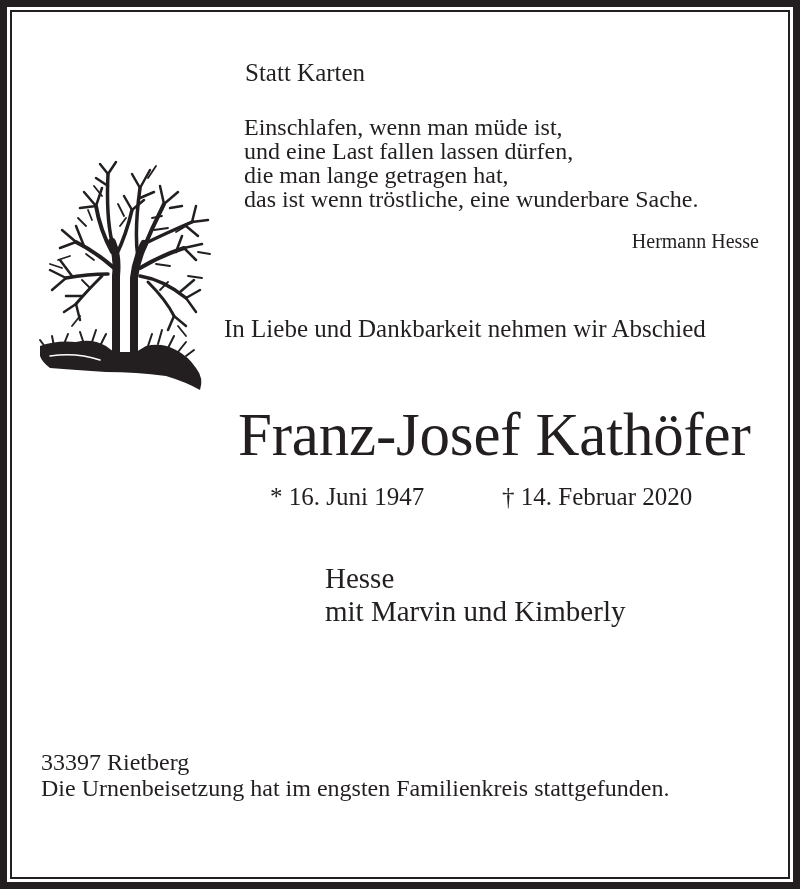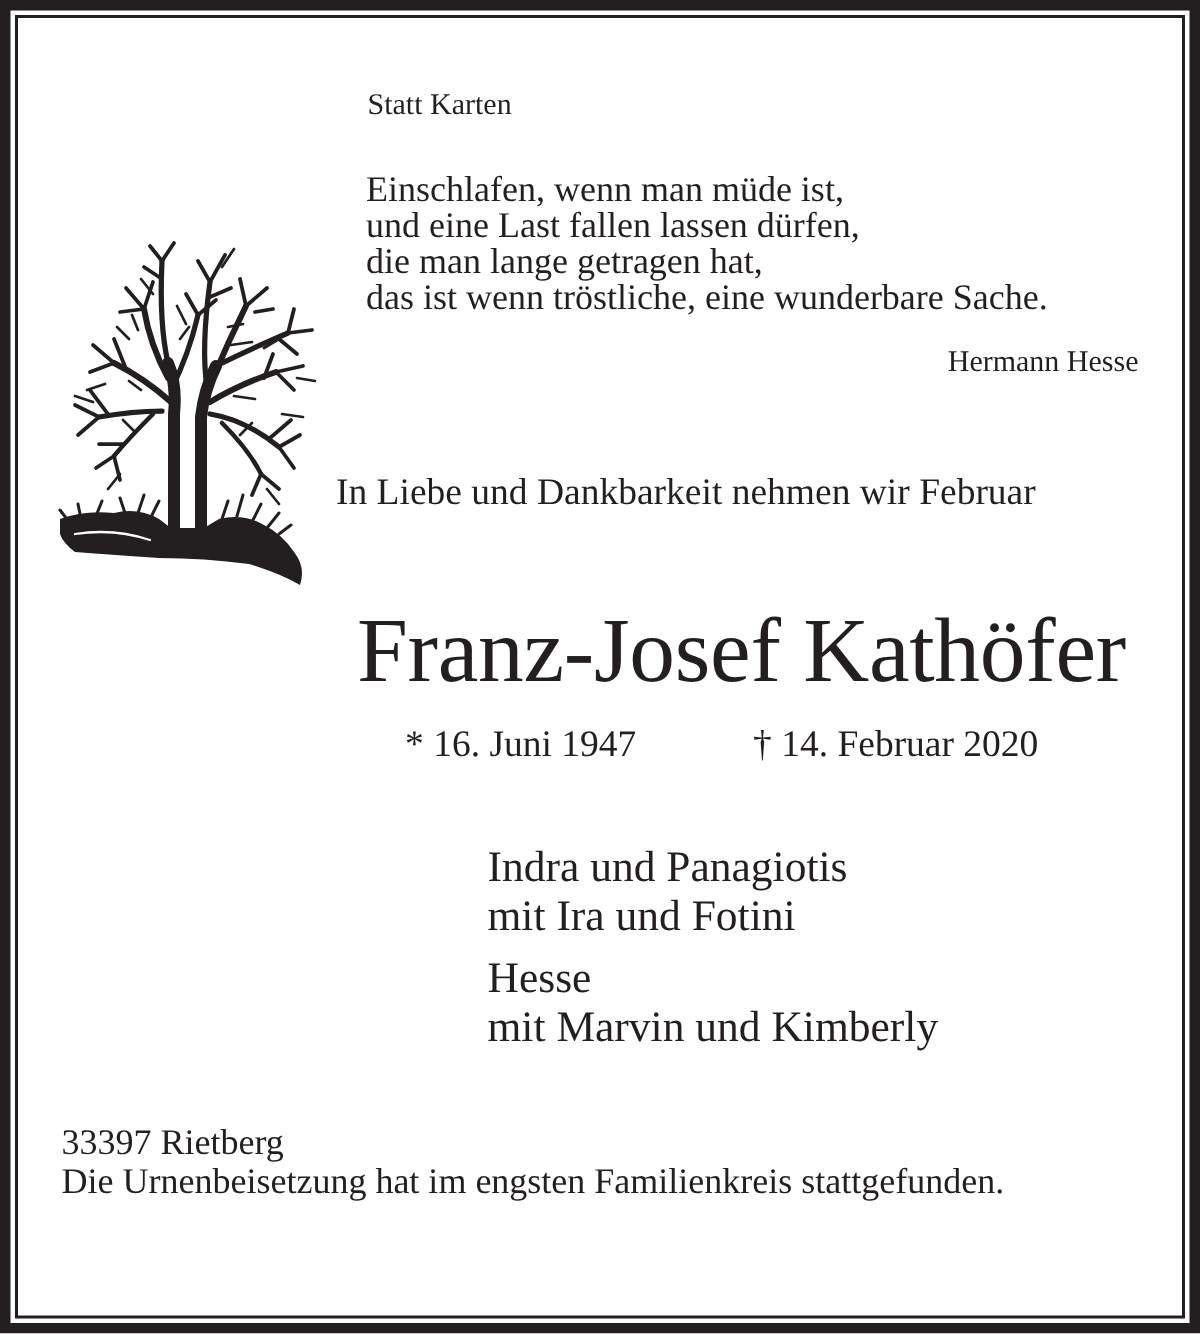--- a/index.html
+++ b/index.html
@@ -30,21 +30,21 @@
       border: 2px solid #231f20;
     }
     .txt {
       position: absolute;
       white-space: nowrap;
       line-height: 1;
       margin: 0;
     }
     .header-note {
       left: 245px; top: 60px;
-      font-size: 20px;
+      font-size: 25px;
     }
     .poem {
       left: 244px; top: 115px;
       font-size: 24px;
     }
     .poem .line {
       display: block;
       height: 24px;
       line-height: 24px;
       white-space: nowrap;
@@ -157,33 +157,29 @@
 
   <path d="M4 190 Q20 184 40 186 Q56 182 70 190 L78 196 L100 196 L110 190 Q126 186 140 194 Q152 200 160 212 Q168 222 164 234 Q150 226 130 220 Q100 216 70 216 Q40 214 14 212 Q6 206 4 200 Z" fill="#231f20"></path>
 
   <g stroke="#231f20" stroke-width="2" fill="none" stroke-linecap="round">
     <path d="M10 192 L4 184 M18 190 L16 180 M28 188 L32 178 M48 188 L44 176 M56 186 L60 174 M64 190 L70 178 M112 190 L116 178 M122 188 L126 174 M132 192 L138 180 M142 196 L150 186 M150 200 L158 194"></path>
     <path d="M14 200 Q40 196 64 204" stroke="#ffffff" stroke-width="1.5"></path>
   </g>
 </svg>
 
 <div class="txt farewell">
-  <span class="line">In Liebe und Dankbarkeit nehmen wir Februar</span>
+  <span class="line">In Liebe und Dankbarkeit nehmen wir Abschied</span>
 </div>
 
 <h1 class="txt deceased-name" style="font-weight: normal;">Franz-Josef Kathöfer</h1>
 
 <p class="txt birth-date">* 16. Juni 1947</p>
 <p class="txt death-date">† 14. Februar 2020</p>
 
 <div class="txt family">
-  <div class="family-group">
-    <span class="line">Indra und Panagiotis</span>
-    <span class="line">mit Ira und Fotini</span>
-  </div>
   <div class="family-group">
     <span class="line">Hesse</span>
     <span class="line">mit Marvin und Kimberly</span>
   </div>
 </div>
 
 <p class="txt location">33397 Rietberg</p>
 <p class="txt burial-note">Die Urnenbeisetzung hat im engsten Familienkreis stattgefunden.</p>
 
 </body></html>

